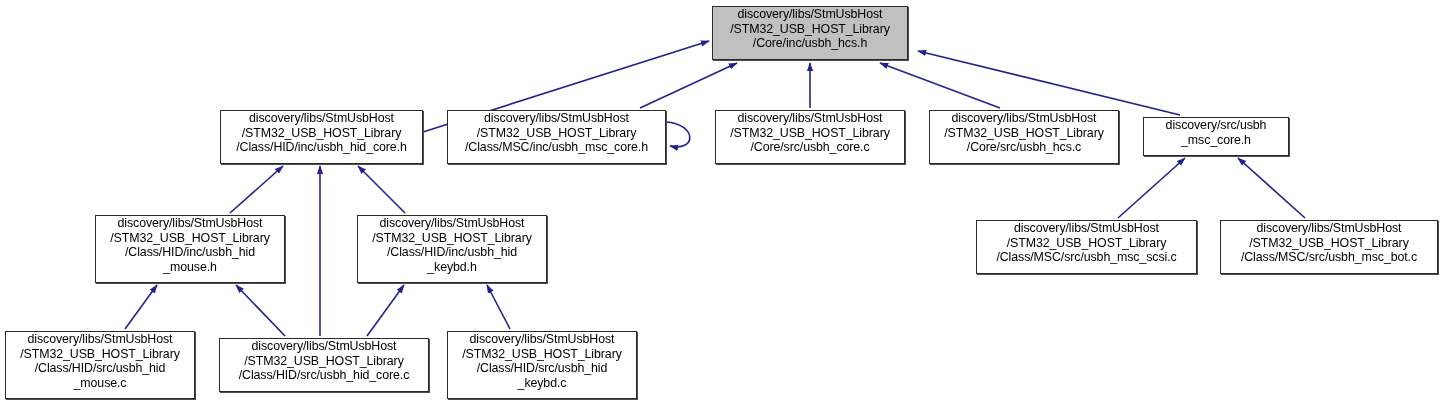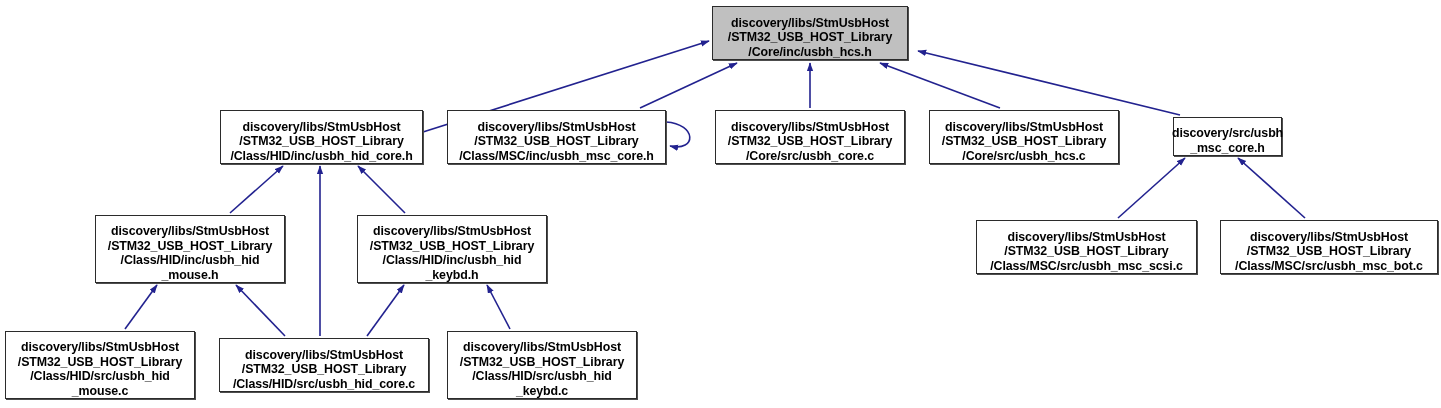--- a/index.html
+++ b/index.html
@@ -22,30 +22,29 @@
     width: 1441px;
     height: 408px;
     pointer-events: none;
   }
   .node {
     position: absolute;
     box-sizing: border-box;
     border: 1px solid #2b2b2b;
     background: #ffffff;
     display: flex;
-    align-items: flex-end;
+    align-items: flex-start;
     justify-content: center;
     text-align: center;
     line-height: 14.5px;
     font-size: 12.4px;
     color: #000000;
     letter-spacing: -0.1px;
     white-space: pre;
     z-index: 2;
-    font-weight: bold;
   }
   .node.root {
     background: #c0c0c0;
     border: 1px solid #2b2b2b;
     box-shadow: 1px 1px 0 0 #4d4d4d;
   }
   .node.shadowed {
     box-shadow: 1px 1px 0 0 #4d4d4d;
   }
   .node-label {
@@ -92,21 +91,21 @@
 /Class/HID/inc/usbh_hid_core.h</span></div>
       <div class="node shadowed" style="left: 447px; top: 110px; width: 219px; height: 54px;"><span class="node-label">discovery/libs/StmUsbHost
 /STM32_USB_HOST_Library
 /Class/MSC/inc/usbh_msc_core.h</span></div>
       <div class="node shadowed" style="left: 715px; top: 110px; width: 190px; height: 54px;"><span class="node-label">discovery/libs/StmUsbHost
 /STM32_USB_HOST_Library
 /Core/src/usbh_core.c</span></div>
       <div class="node shadowed" style="left: 929px; top: 110px; width: 190px; height: 54px;"><span class="node-label">discovery/libs/StmUsbHost
 /STM32_USB_HOST_Library
 /Core/src/usbh_hcs.c</span></div>
-      <div class="node shadowed" style="left: 1143px; top: 117px; width: 109px; height: 39px; margin-left: 30px;"><span class="node-label">discovery/src/usbh
+      <div class="node shadowed" style="left: 1143px; top: 117px; width: 146px; height: 39px;"><span class="node-label">discovery/src/usbh
 _msc_core.h</span></div>
       <div class="node shadowed" style="left: 95px; top: 215px; width: 190px; height: 68px;"><span class="node-label">discovery/libs/StmUsbHost
 /STM32_USB_HOST_Library
 /Class/HID/inc/usbh_hid
 _mouse.h</span></div>
       <div class="node shadowed" style="left: 357px; top: 215px; width: 190px; height: 68px;"><span class="node-label">discovery/libs/StmUsbHost
 /STM32_USB_HOST_Library
 /Class/HID/inc/usbh_hid
 _keybd.h</span></div>
       <div class="node shadowed" style="left: 976px; top: 220px; width: 221px; height: 54px;"><span class="node-label">discovery/libs/StmUsbHost

